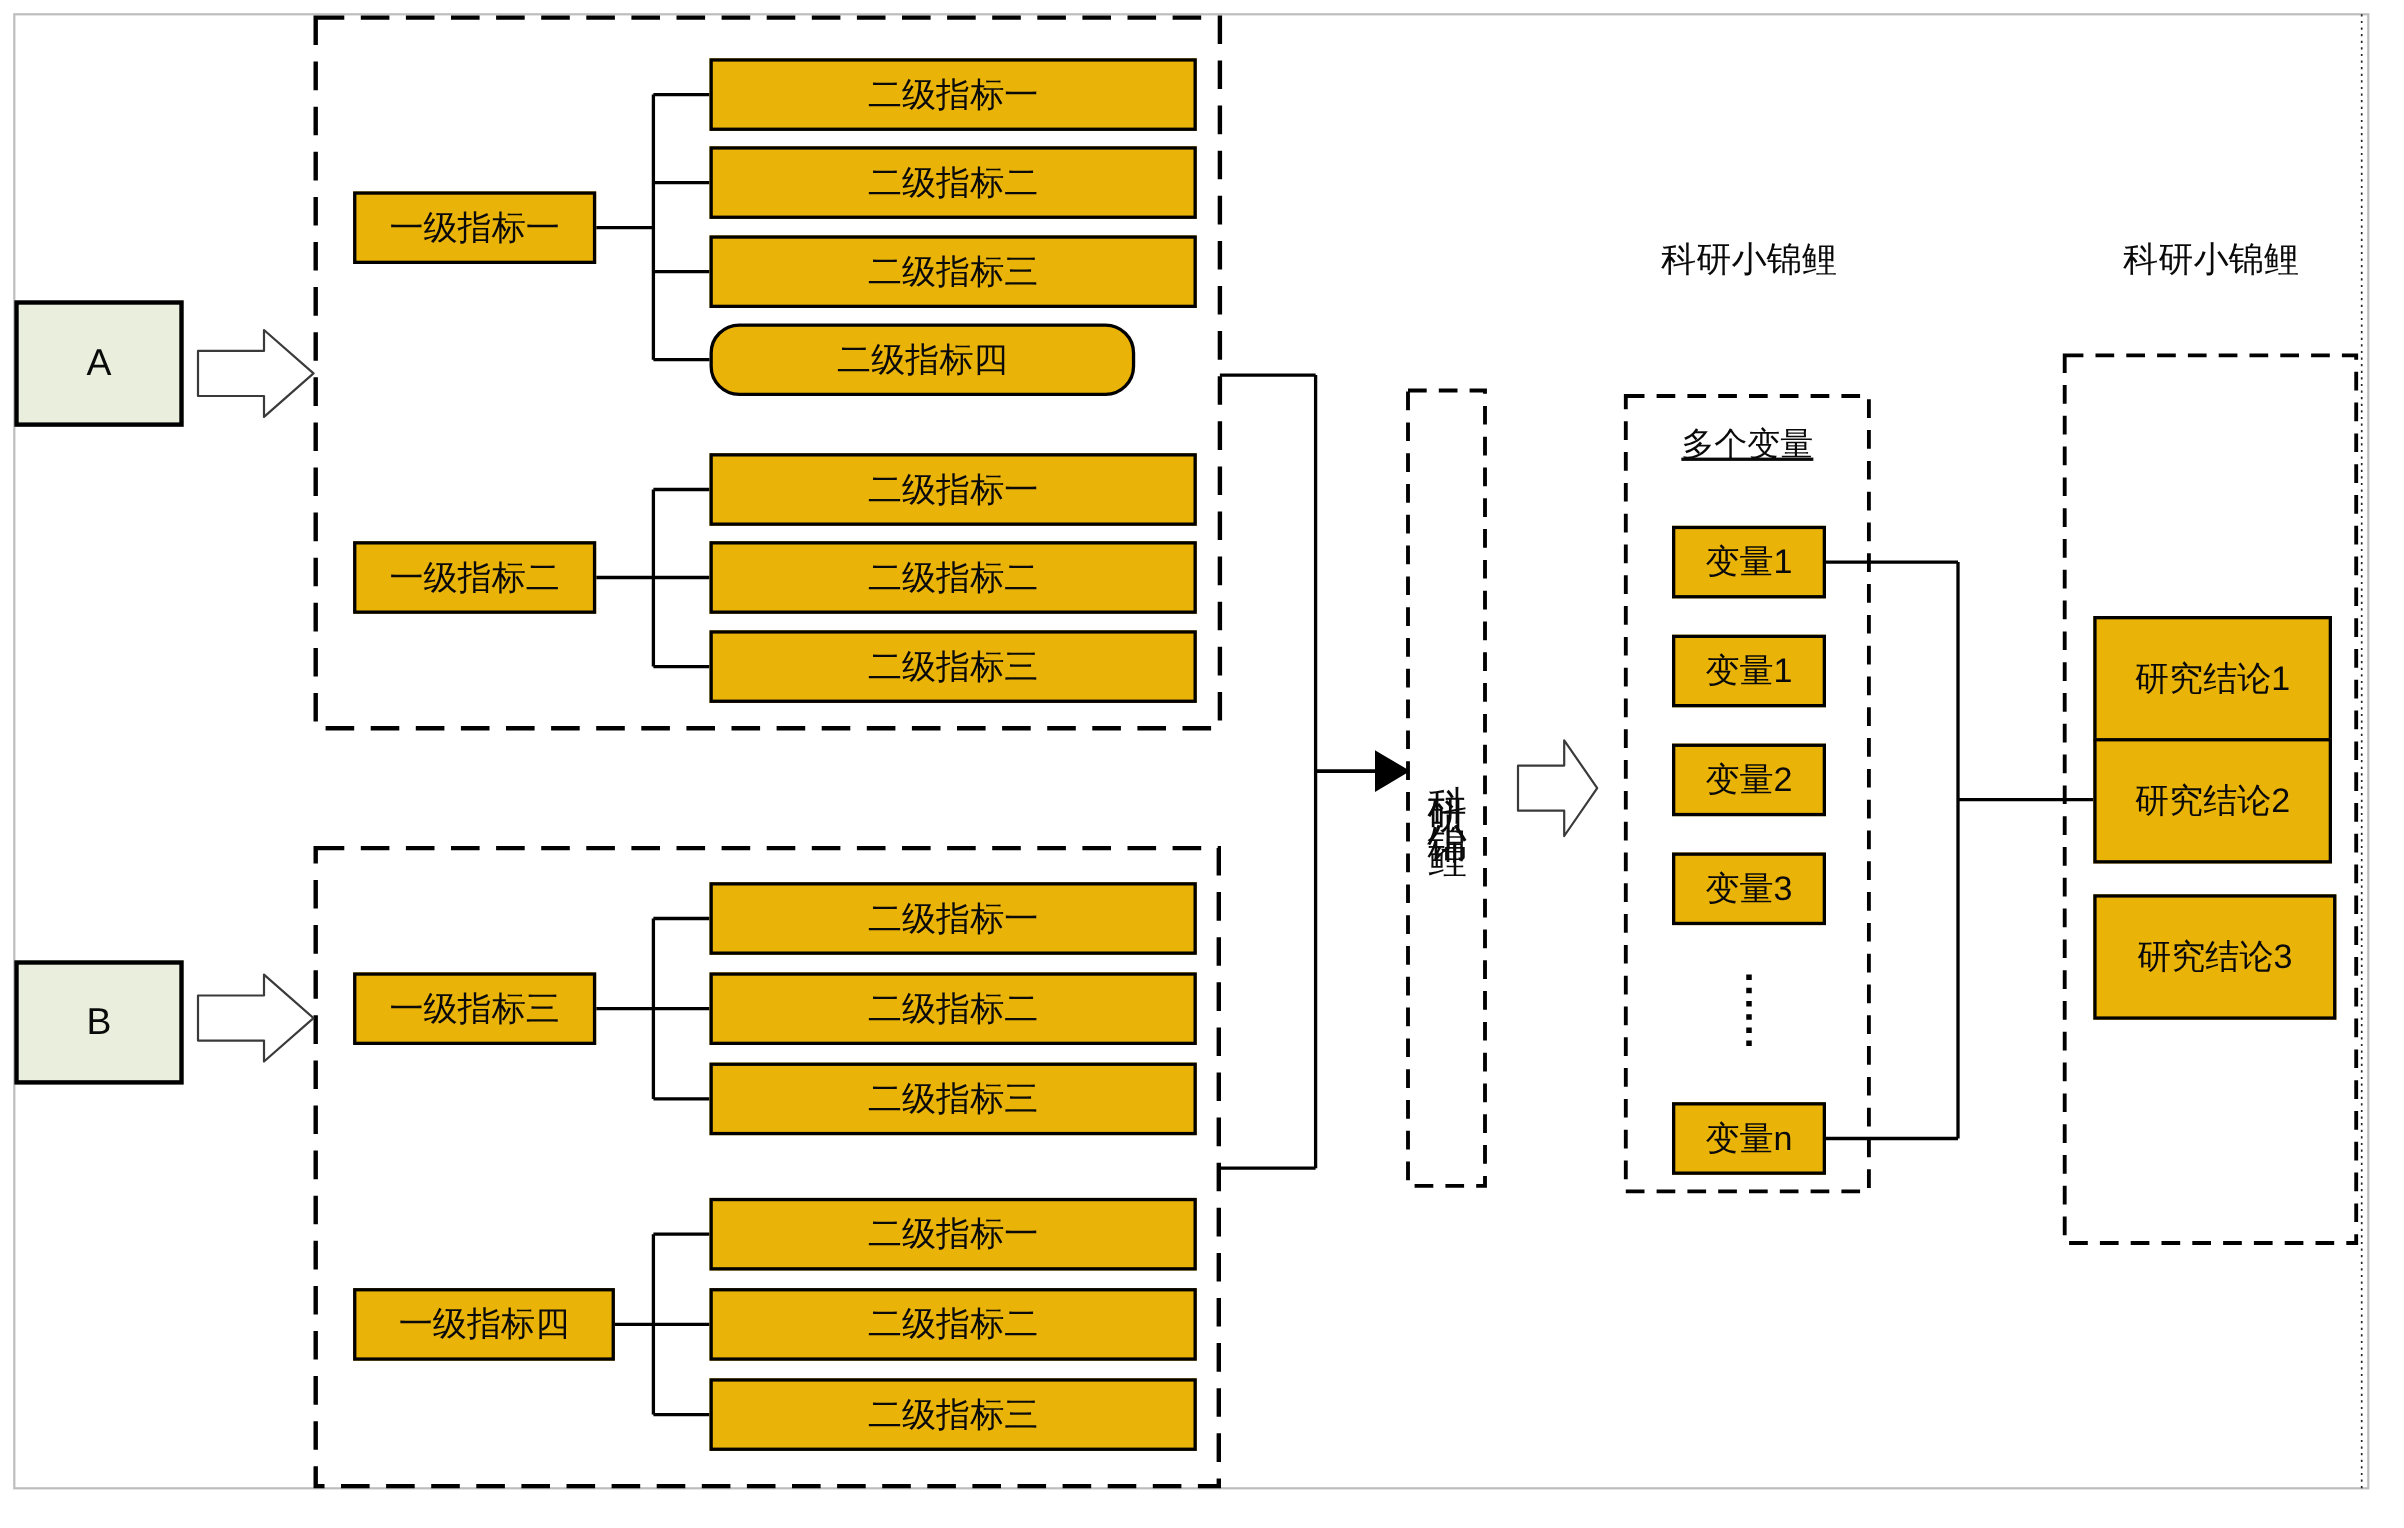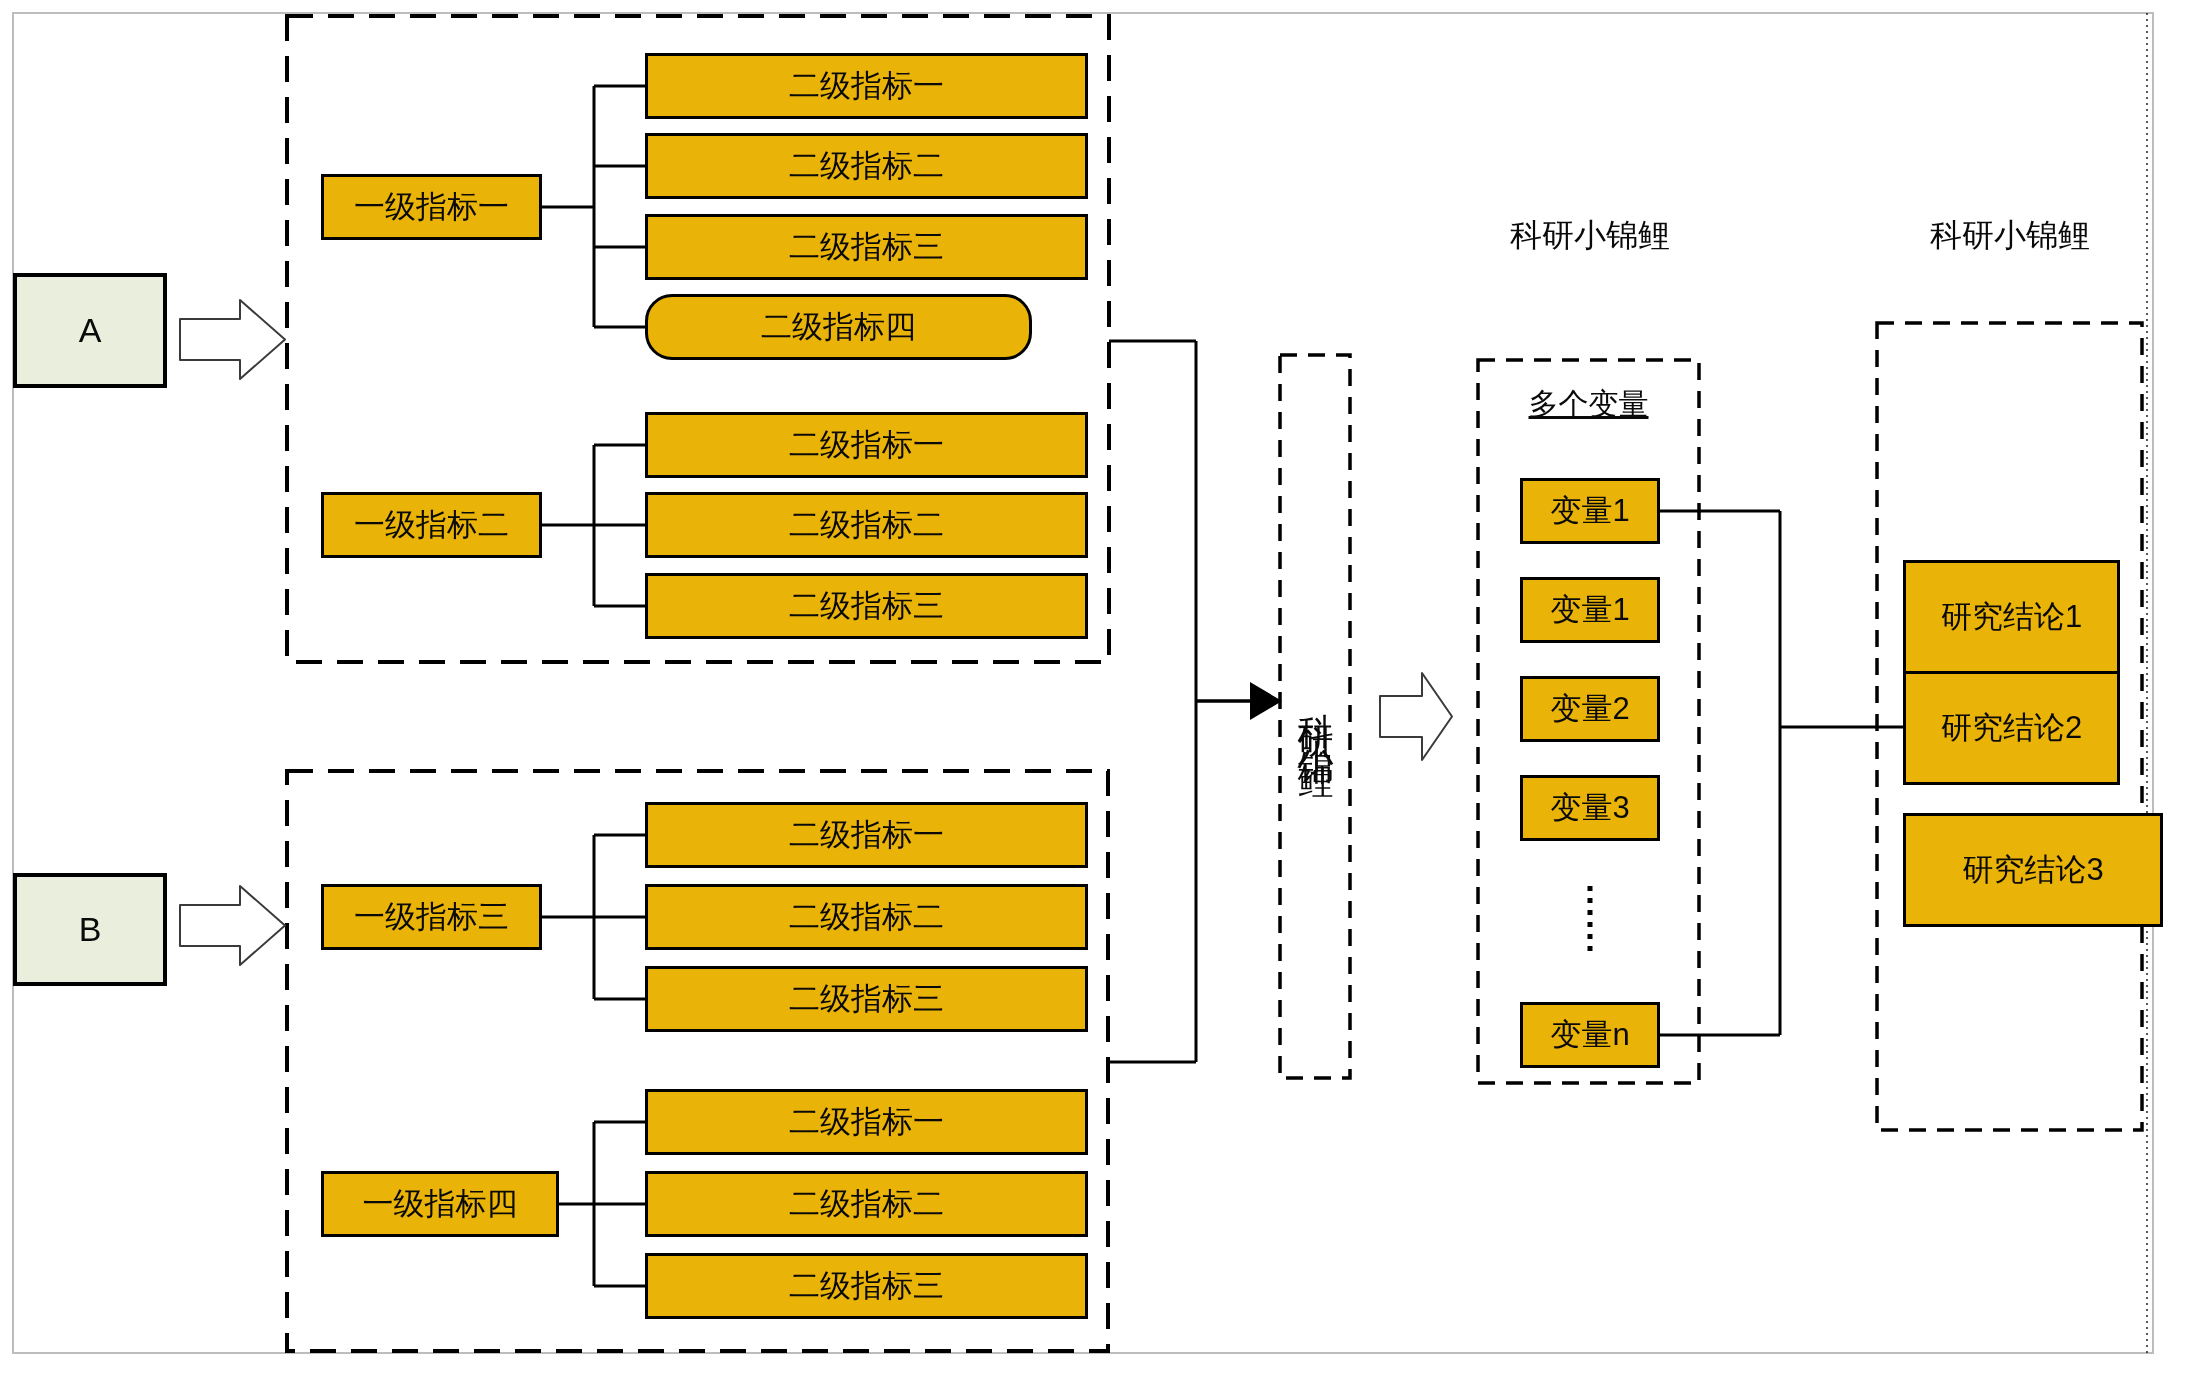--- a/index.html
+++ b/index.html
@@ -106,15 +106,15 @@
   <div class="lbl" style="left:1478px;top:384px;width:221px;height:40px;font-size:30px;text-decoration:underline;">多个变量</div>
   <div class="box" style="left:1520px;top:478px;width:140px;height:66px;">变量1</div>
   <div class="box" style="left:1520px;top:577px;width:140px;height:66px;">变量1</div>
   <div class="box" style="left:1520px;top:676px;width:140px;height:66px;">变量2</div>
   <div class="box" style="left:1520px;top:775px;width:140px;height:66px;">变量3</div>
   <div class="box" style="left:1520px;top:1002px;width:140px;height:66px;">变量n</div>
 
   <div class="lbl" style="left:1875px;top:216px;width:270px;height:40px;">科研小锦鲤</div>
   <div class="box" style="left:1903px;top:527px;width:217px;height:114px;margin-top:33px;">研究结论1</div>
   <div class="box" style="left:1903px;top:671px;width:217px;height:114px;">研究结论2</div>
-  <div class="box" style="left:1903px;top:813px;width:260px;height:114px;">研究结论3</div>
+  <div class="box" style="left:1903px;top:813px;width:221px;height:114px;">研究结论3</div>
 
 </div>
 
 </body></html>

